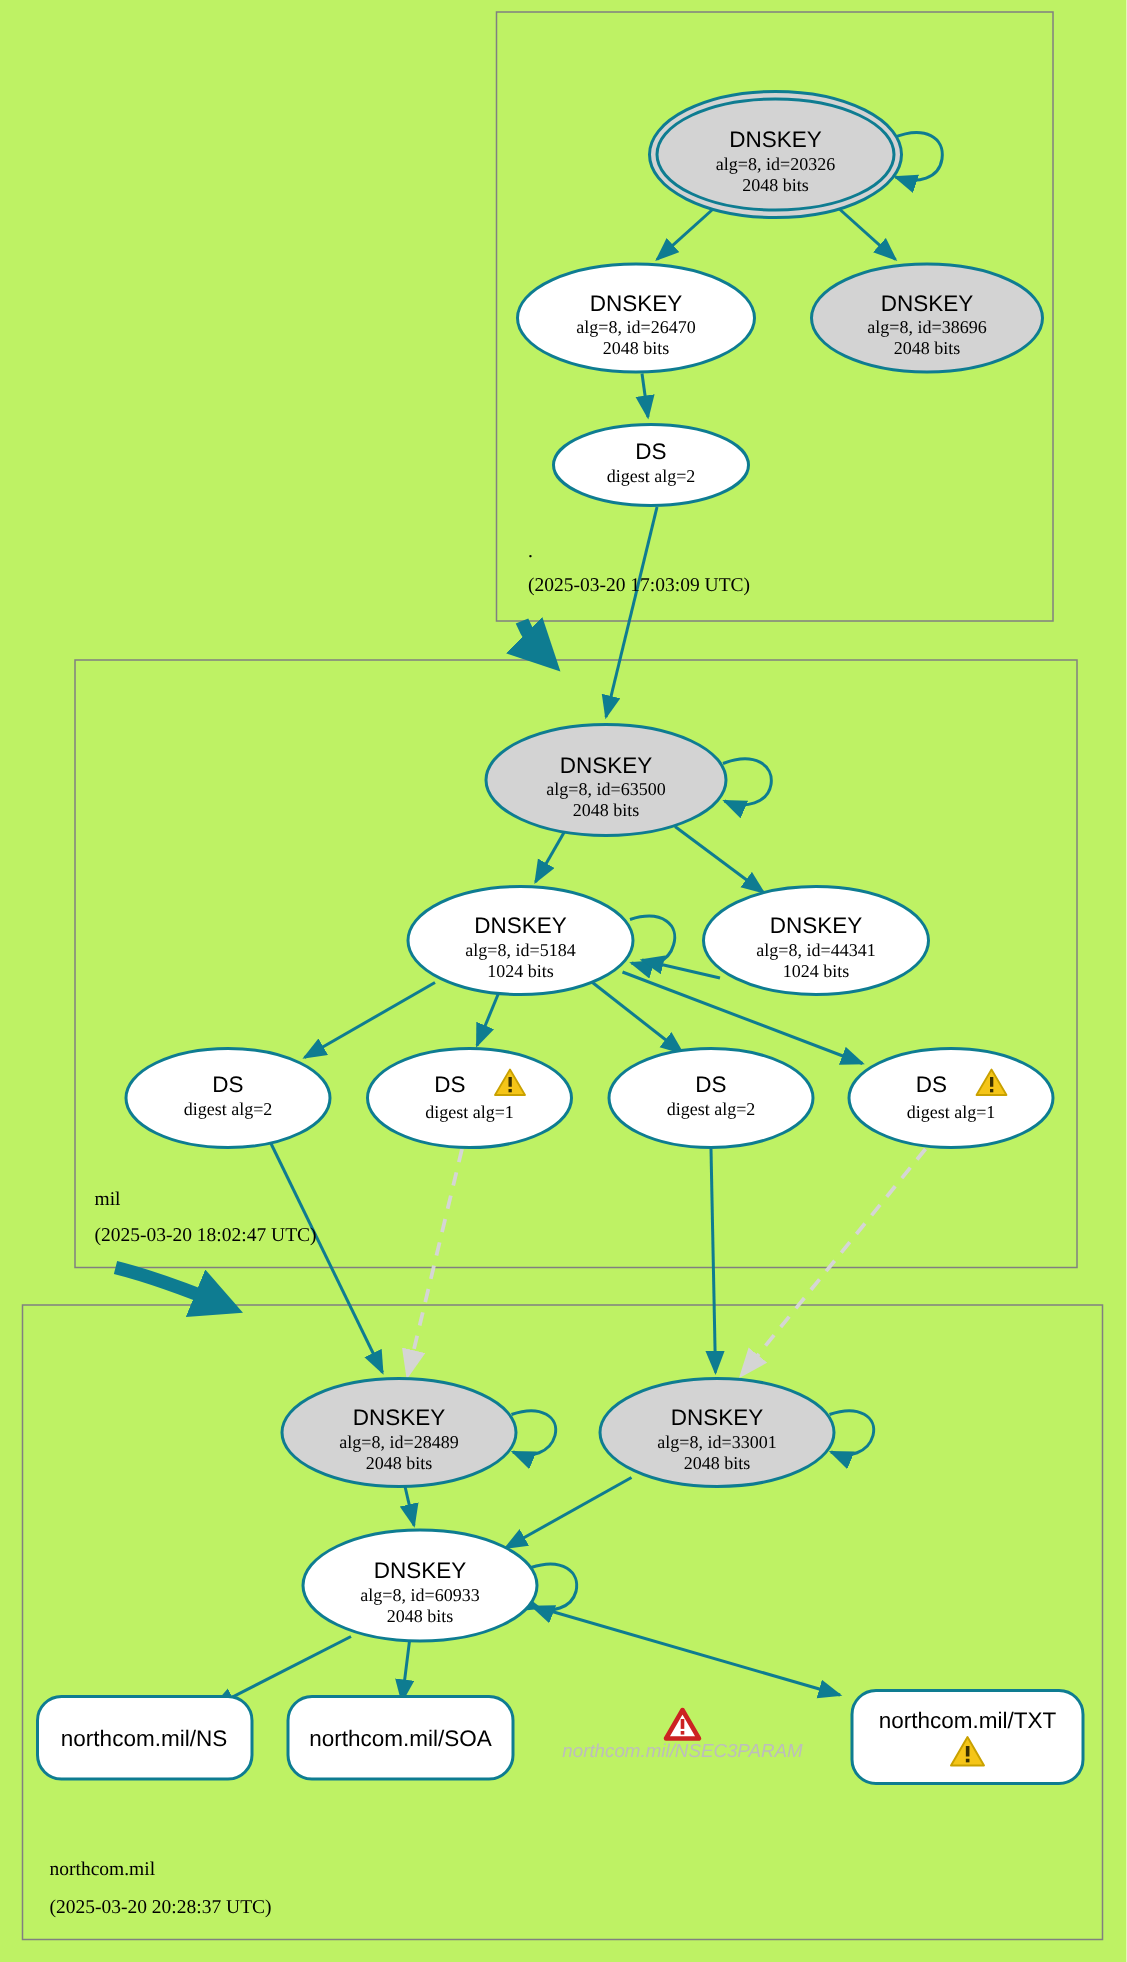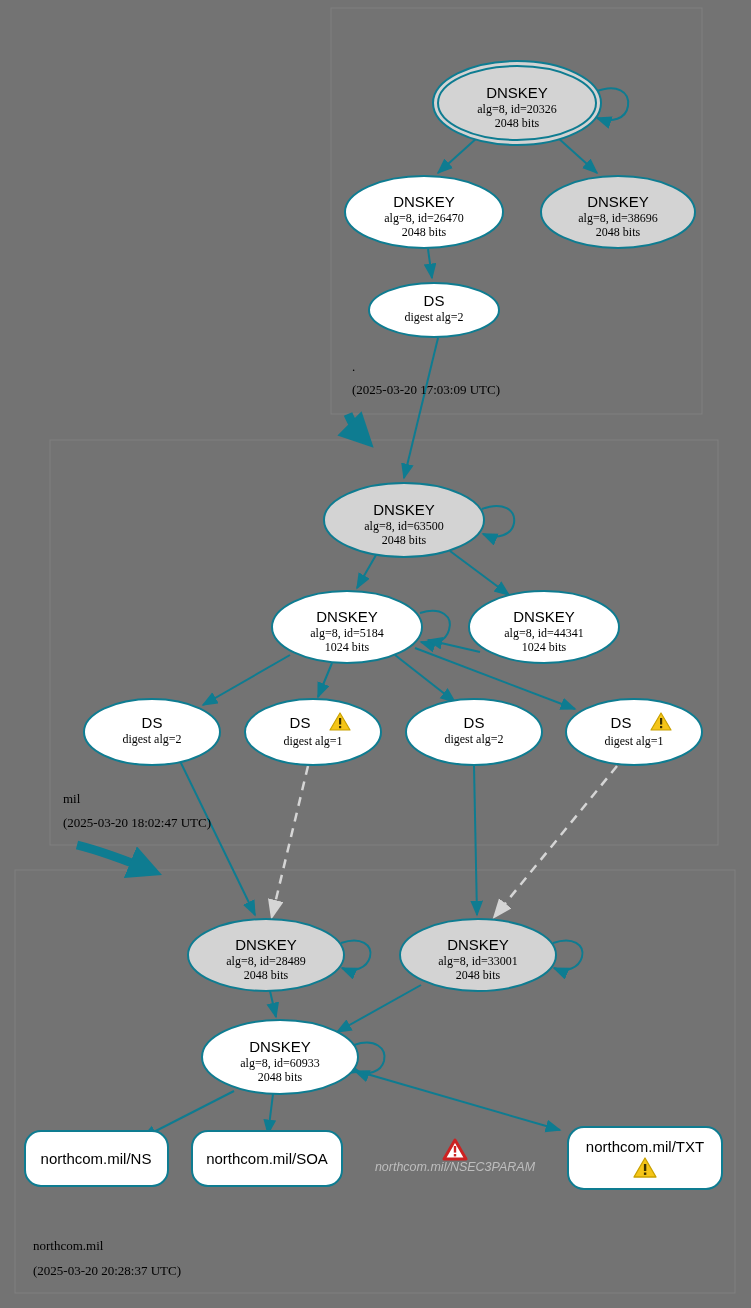--- a/index.html
+++ b/index.html
@@ -4,21 +4,21 @@
 <style>
   html, body {
     margin: 0;
     padding: 0;
     background: #ffffff;
   }
   #canvas {
     position: relative;
     width: 751px;
     height: 1308px;
-    background: #737373;
+    background: #bef264;
     font-family: "Liberation Sans", sans-serif;
     overflow: hidden;
     text-align: right;
   }
   #graph {
     position: absolute;
     top: 0;
     left: 0;
     width: 751px;
     height: 1308px;

